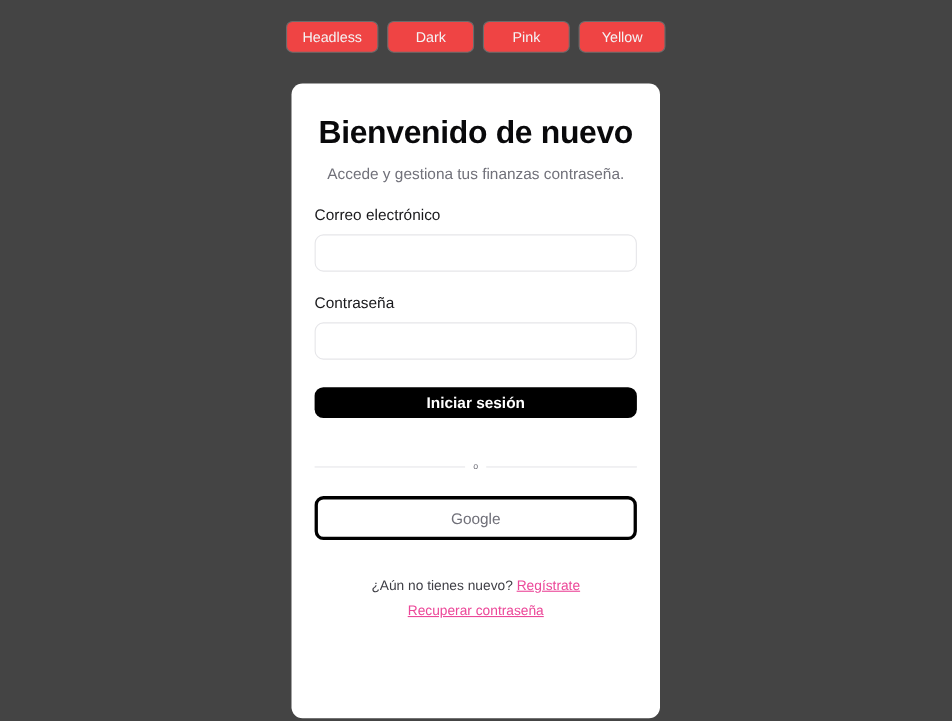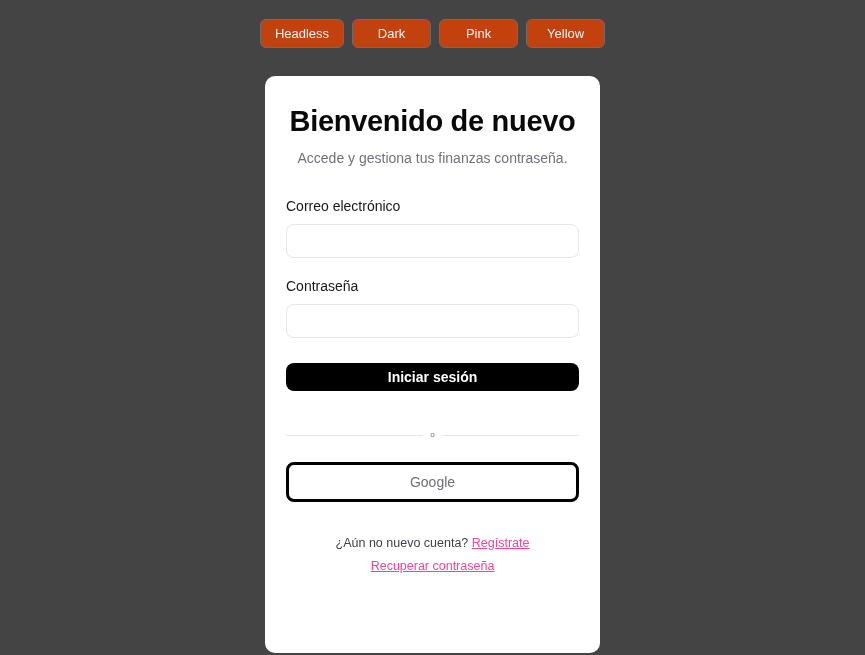--- a/index.html
+++ b/index.html
@@ -25,21 +25,21 @@
     display: flex;
     justify-content: center;
     gap: 8px;
   }
   .theme-btn {
     min-width: 79px;
     height: 29px;
     padding: 0 14px;
     border: 1px solid #6b6b6b;
     border-radius: 6px;
-    background: #c2410c;
+    background: #ef4444;
     color: #f4f4f5;
     font-family: "Liberation Sans", sans-serif;
     font-size: 13px;
     line-height: 27px;
     text-align: center;
     cursor: pointer;
     white-space: nowrap;
   }
 
   
@@ -66,21 +66,21 @@
   .card-subtitle {
     margin: 8px 0 0 0;
     font-size: 14px;
     line-height: 20px;
     color: #71717a;
     text-align: center;
   }
 
   
   .form {
-    margin-top: 28px;
+    margin-top: 17px;
   }
   .field-label {
     display: block;
     font-size: 14px;
     line-height: 20px;
     color: #18181b;
     margin-bottom: 8px;
   }
   .text-input {
     display: block;
@@ -197,18 +197,18 @@
 
     <div class="divider">
       <span class="divider-line"></span>
       <span class="divider-text">o</span>
       <span class="divider-line"></span>
     </div>
 
     <button class="oauth-btn">Google</button>
 
     <div class="footer">
-      <span class="footer-row"><span>¿Aún no nuevo cuenta?</span> <a href="#">Regístrate</a></span>
+      <span class="footer-row"><span>¿Aún no tienes nuevo?</span> <a href="#">Regístrate</a></span>
       <span class="footer-row"><a href="#">Recuperar contraseña</a></span>
     </div>
 
   </div>
 </div>
 
 </body></html>

